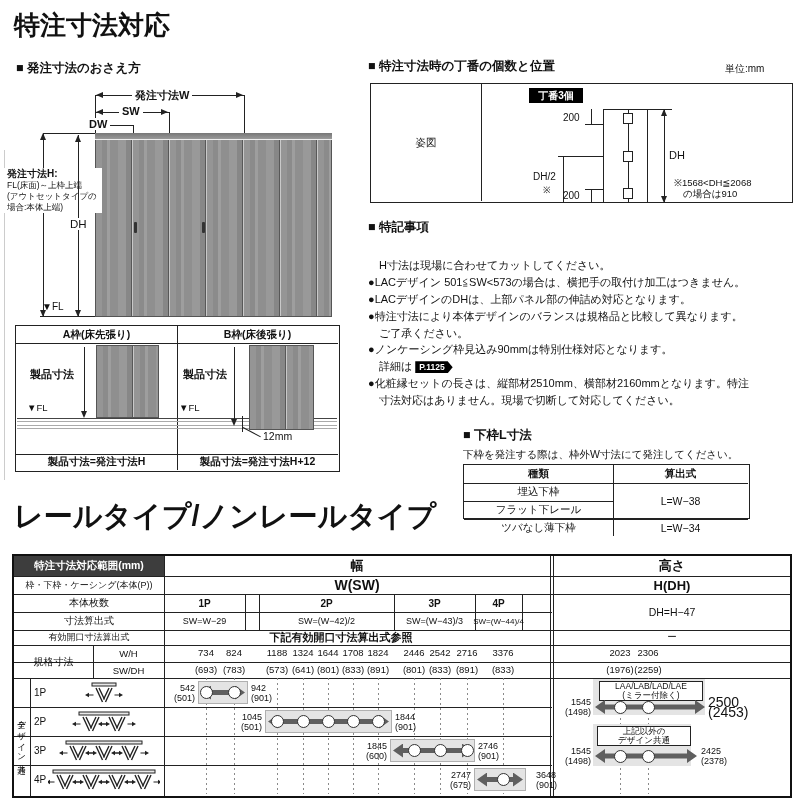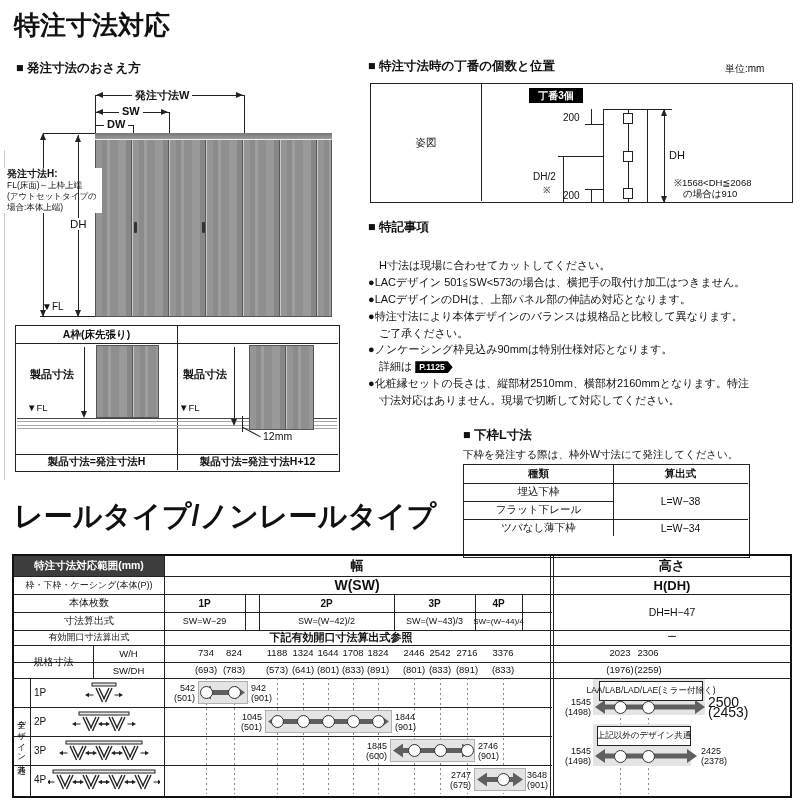--- a/index.html
+++ b/index.html
@@ -26,21 +26,21 @@
           padding:1px 8px 1px 4px;margin-left:3px;
           clip-path:polygon(0 0,calc(100% - 5px) 0,100% 50%,calc(100% - 5px) 100%,0 100%);}
   .num{position:absolute;transform:translateX(-50%);font-size:9.5px;white-space:nowrap;}
   .dots{position:absolute;top:122px;height:116px;width:1px;
         background:repeating-linear-gradient(180deg,#8a8a8a 0 2px,transparent 2px 5px);}
   .band{position:absolute;background:#e4e4e4;border:1px solid #b0b0b0;box-sizing:border-box;}
   .rarrow{position:absolute;height:14px;background:#5f5f5f;
     clip-path:polygon(0 50%,10px 0,10px 32%,calc(100% - 10px) 32%,calc(100% - 10px) 0,100% 50%,calc(100% - 10px) 100%,calc(100% - 10px) 68%,10px 68%,10px 100%);}
   .rcirc{position:absolute;width:13px;height:13px;border-radius:50%;background:#fff;border:1.5px solid #333;box-sizing:border-box;}
   .hbox{position:absolute;background:#fff;border:1px solid #222;box-sizing:border-box;
-        font-size:8.5px;line-height:9.5px;display:flex;flex-direction:row;align-items:center;justify-content:center;white-space:nowrap;}
+        font-size:8.5px;line-height:9.5px;display:flex;flex-direction:column;align-items:center;justify-content:center;white-space:nowrap;}
   .sh{position:absolute;font-weight:bold;font-size:12.5px;white-space:nowrap;}
 </style>
 </head>
 <body>
 
 <div id="root">
 
   <div class="lbl b" style="left:14px;top:8px;font-size:26px;">特注寸法対応</div>
   <div class="vl" style="left:4px;top:150px;height:330px;background:#ccc;"></div>
 
@@ -63,21 +63,21 @@
     <div>
       <div class="hl" style="left:95px;top:112px;width:74px;"></div>
       <div class="vl" style="left:169px;top:112px;height:21px;"></div>
       <div class="tlf" style="left:96px;top:108.5px;"></div>
         <div class="trt" style="left:161px;top:108.5px;"></div>
       <div class="lbl b wbg" style="left:119px;top:105px;font-size:11px;">SW</div>
     </div>
     <div>
       <div class="hl" style="left:95px;top:125px;width:38px;"></div>
       <div class="vl" style="left:133px;top:125px;height:8px;"></div>
-      <div class="lbl b wbg" style="left:104px;top:118px;font-size:11px;">DW</div>
+      <div class="lbl b wbg" style="left:86px;top:118px;font-size:11px;">DW</div>
     </div>
 
     <div>
       <div class="vl" style="left:43px;top:133px;height:184px;"></div>
       <div class="tup" style="left:39.5px;top:133px;"></div>
         <div class="tdn" style="left:39.5px;top:310px;"></div>
       <div class="hl" style="left:43px;top:133px;width:52px;"></div>
       <div class="lbl wbg" style="left:4px;top:168px;width:92px;font-size:8.5px;line-height:11px;white-space:normal;">
         <span class="b" style="font-size:10px;">発注寸法H:</span><br>
         <span>FL(床面)～上枠上端</span><br>
@@ -93,20 +93,21 @@
     </div>
     <div class="lbl" style="left:42px;top:301px;font-size:10px;">▼FL</div>
     <div class="hl" style="left:40px;top:316px;width:55px;"></div>
   </div>
 
   <div class="abs" style="left:15px;top:325px;width:325px;height:147px;border:1.5px solid #222;box-sizing:border-box;">
     <div class="hl" style="left:0;top:17px;width:322px;"></div>
     <div class="hl" style="left:0;top:128px;width:322px;"></div>
     <div class="vl" style="left:161px;top:0;height:144px;"></div>
     <div class="cell b" style="left:0;top:0;width:161px;height:17px;font-size:10.5px;">A枠(床先張り)</div>
+    <div class="cell b" style="left:161px;top:0;width:161px;height:17px;font-size:10.5px;">B枠(床後張り)</div>
 
     <div class="abs" style="left:1px;top:92px;width:320px;height:11px;background:repeating-linear-gradient(180deg,#aaa 0 1px,transparent 1px 3.5px);"></div>
     <div class="hl" style="left:1px;top:92px;width:320px;background:#444;"></div>
 
     <div class="vl" style="left:68px;top:21px;height:68px;"></div>
     <div class="tdn" style="left:64.5px;top:85px;"></div>
     <div class="lbl b" style="left:14px;top:41px;font-size:11px;">製品寸法</div>
     <div class="lbl" style="left:11px;top:76px;font-size:9.5px;">▼FL</div>
     <div class="abs wood" style="left:80px;top:19px;width:63px;height:73px;"></div>
 
@@ -175,21 +176,21 @@
         <div class="note-line" style="top: 101.4px; left: 0px;">●ノンケーシング枠見込み90mmは特別仕様対応となります。</div>
         <div class="note-line" style="top: 118.3px; left: 11px;">詳細は<span class="pbadge">P.1125</span></div>
         <div class="note-line" style="top: 135.2px; left: 0px;">●化粧縁セットの長さは、縦部材2510mm、横部材2160mmとなります。特注</div>
         <div class="note-line" style="top: 152.1px; left: 11px;">寸法対応はありません。現場で切断して対応してください。</div>
       </div>
   </div>
 
   <div>
     <div class="sh" style="left:463px;top:427px;">■ 下枠L寸法</div>
     <div class="lbl" style="left:463px;top:448px;font-size:10.5px;">下枠を発注する際は、枠外W寸法にて発注してください。</div>
-    <div class="abs" style="left:463px;top:464px;width:287px;height:94px;border:1.5px solid #222;box-sizing:border-box;">
+    <div class="abs" style="left:463px;top:464px;width:287px;height:55px;border:1.5px solid #222;box-sizing:border-box;">
       <div class="vl" style="left:149px;top:0;height:71px;"></div>
       <div class="hl" style="left:0;top:18px;width:284px;"></div>
       <div class="hl" style="left:0;top:36px;width:149px;"></div>
       <div class="hl" style="left:0;top:54px;width:284px;"></div>
       <div class="cell b" style="left:0;top:0;width:149px;height:18px;font-size:10.5px;">種類</div>
       <div class="cell b" style="left:149px;top:0;width:135px;height:18px;font-size:10.5px;">算出式</div>
       <div class="cell" style="left:0;top:18px;width:149px;height:18px;font-size:10.5px;">埋込下枠</div>
       <div class="cell" style="left:0;top:36px;width:149px;height:18px;font-size:10.5px;">フラット下レール</div>
       <div class="cell" style="left:0;top:54px;width:149px;height:17px;font-size:10.5px;">ツバなし薄下枠</div>
       <div class="cell" style="left:149px;top:18px;width:135px;height:36px;font-size:10.5px;">L=W−38</div>
@@ -372,21 +373,21 @@
           <path d="M 79 13 L 84.5 13 M 105.5 13 L 111 13" stroke="#222" stroke-width="1.2"></path>
           <path d="M 76 13 L 80 10.8 L 80 15.2 Z M 114 13 L 110 10.8 L 110 15.2 Z" fill="#222"></path>
         </svg>
         <div style="position: absolute; left: 423px; top: 213.5px; width: 34px; font-size: 9px; line-height: 10px; text-align: right; white-space: nowrap;">
           <div style="">2747</div>
           <div style="">(675)</div>
         </div>
         <div class="band" style="left: 460px; top: 212px; width: 52px; height: 23px;"></div>
         <div class="rarrow" style="left: 463px; top: 216.5px; width: 46px;"></div>
         <div class="rcirc" style="left: 482.5px; top: 217px;"></div>
-        <div style="position: absolute; left: 513px; top: 213.5px; width: 24px; font-size: 9px; line-height: 10px; text-align: left; white-space: nowrap;">
+        <div style="position: absolute; left: 513px; top: 213.5px; width: 24px; font-size: 9px; line-height: 10px; text-align: left; white-space: nowrap; padding-left: 9px;">
           <div style="">3648</div>
           <div style="">(901)</div>
         </div>
         <div class="band" style="left: 579px; top: 123px; width: 112px; height: 36px; border: none;"></div>
         <div class="hbox" style="left: 585px; top: 125px; width: 104px; height: 20px;">
           <div style="">LAA/LAB/LAD/LAE</div>
           <div style="">(ミラー付除く)</div>
         </div>
         <div style="position: absolute; left: 531px; top: 141px; width: 46px; font-size: 9px; line-height: 10px; text-align: right; white-space: nowrap;">
           <div style="">1545</div>

